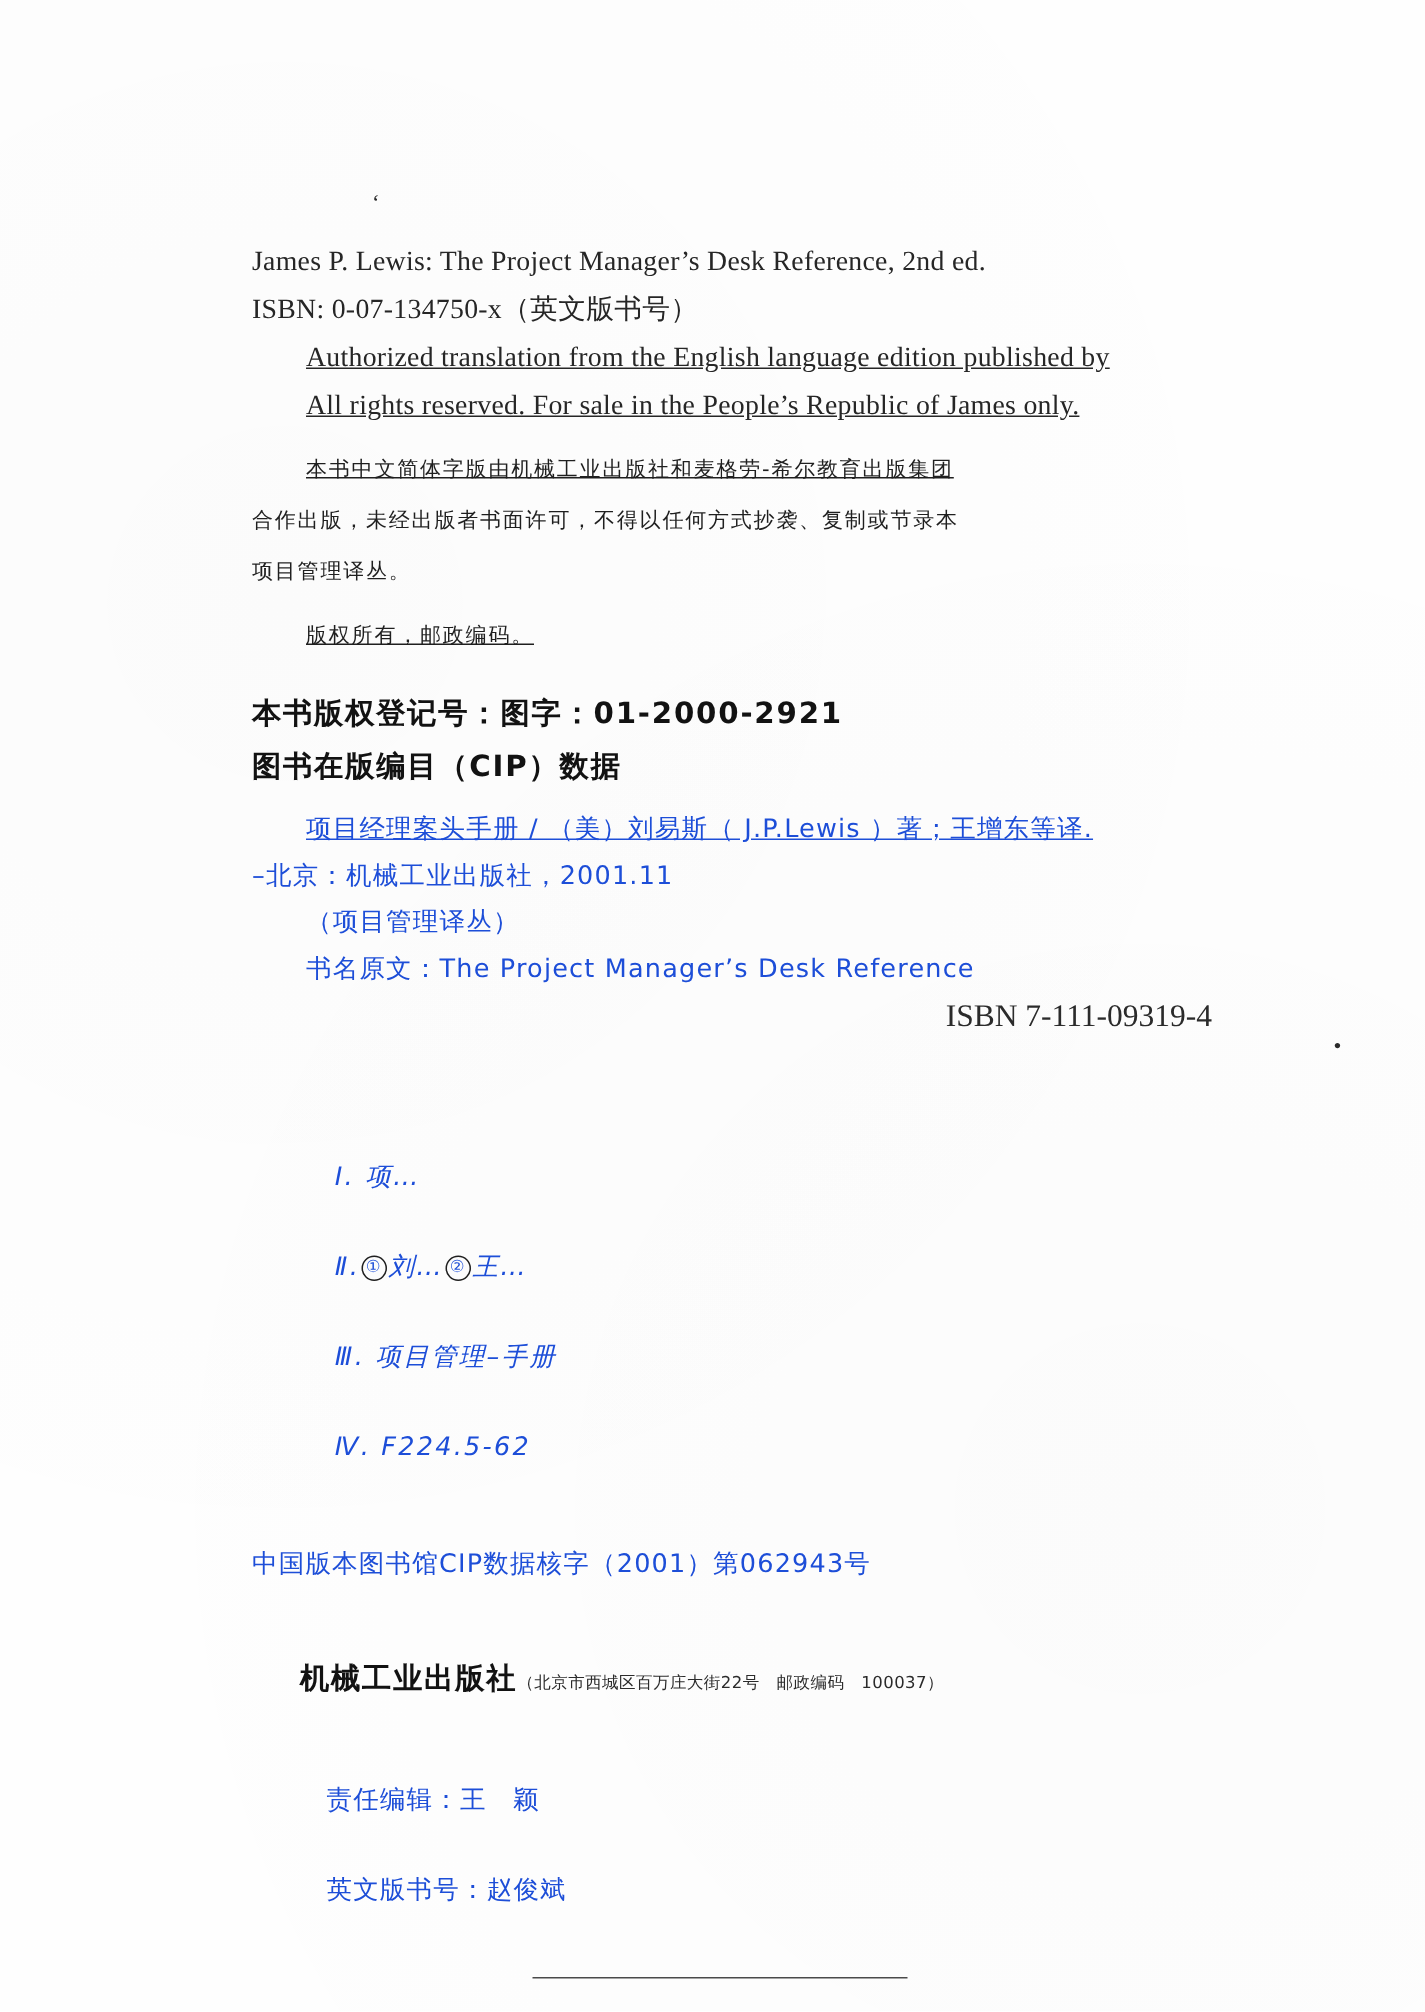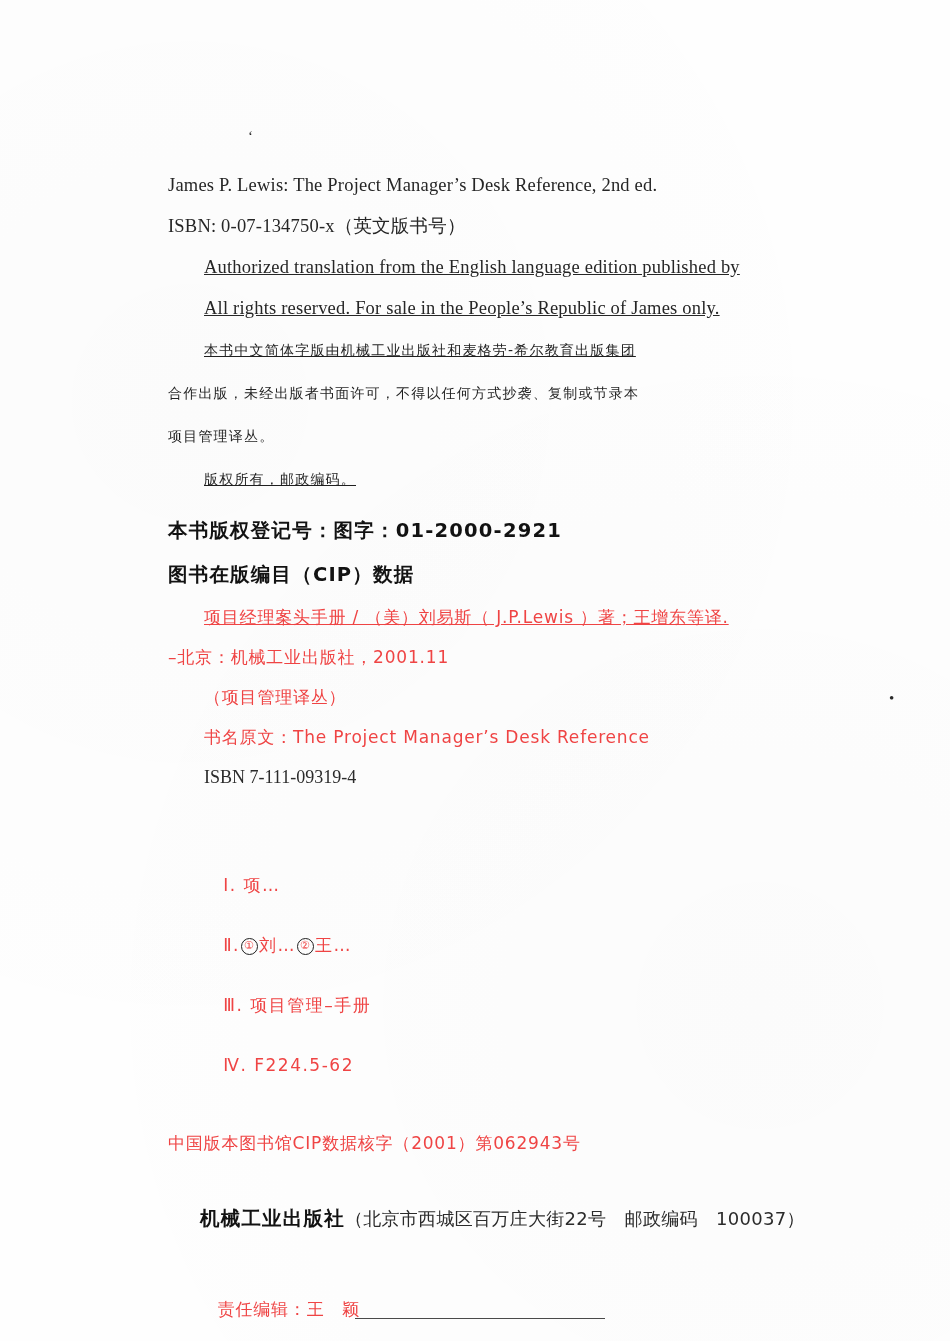--- a/index.html
+++ b/index.html
@@ -26,56 +26,57 @@
       radial-gradient(circle at 80% 75%, rgba(0,0,0,0.012), transparent 60%);
     pointer-events: none;
   }
   .content {
     position: absolute;
     left: 168px;
     top: 160px;
     width: 640px;
   }
   .line {
-    margin: 10px 0 1px 0;
+    margin: 0 0 1px 0;
     white-space: pre-wrap;
   }
   .eng {
     font-family: "Liberation Serif", serif;
     font-size: 18.5px;
     line-height: 31px;
     color: #262626;
     letter-spacing: 0.2px;
   }
   .eng-sm {
     font-family: "Liberation Serif", serif;
-    font-size: 18px;
+    font-size: 21px;
     line-height: 30px;
     color: #2b2b2b;
+    text-align: right;
   }
   .cn {
     font-family: "DejaVu Sans", sans-serif;
     font-size: 14px;
     line-height: 33px;
     color: #1f1f1f;
     letter-spacing: 1.2px;
   }
   .cn-bold {
     font-family: "DejaVu Sans", sans-serif;
     font-weight: bold;
     font-size: 19.5px;
     line-height: 34px;
     color: #121212;
     letter-spacing: 1.2px;
   }
   .cn-sm {
     font-family: "DejaVu Sans", sans-serif;
     font-size: 17px;
     line-height: 30px;
-    color: #ef4444;
+    color: #1d4ed8;
     letter-spacing: 0.8px;
   }
   .indent1 { text-indent: 36px; text-decoration: underline; }
   .indent-half { padding-left: 36px; }
   .gap-s { margin-top: 10px; }
   .gap-m { margin-top: 18px; }
   .gap-l { margin-top: 26px; }
   .mark-top {
     position: absolute;
     left: 248px;
@@ -95,36 +96,37 @@
   .rule {
     position: absolute;
     left: 355px;
     top: 1318px;
     width: 250px;
     height: 1px;
     background: #4a4a4a;
   }
   .roman-row {
     letter-spacing: 1.5px;
+    font-style: italic;
   }
   .circ {
     display: inline-block;
     border: 1px solid #1f1f1f;
     border-radius: 50%;
     width: 15px;
     height: 15px;
     line-height: 14px;
     text-align: center;
     font-size: 11px;
     vertical-align: 2px;
     margin: 0 1px;
   }
   .pub-small {
     font-family: "DejaVu Sans", sans-serif;
-    font-size: 18px;
+    font-size: 11px;
     letter-spacing: 0.3px;
     color: #2b2b2b;
   }
   .wide-space { letter-spacing: 3px; }
 </style>
 </head>
 <body>
 
 <div class="page">
 

